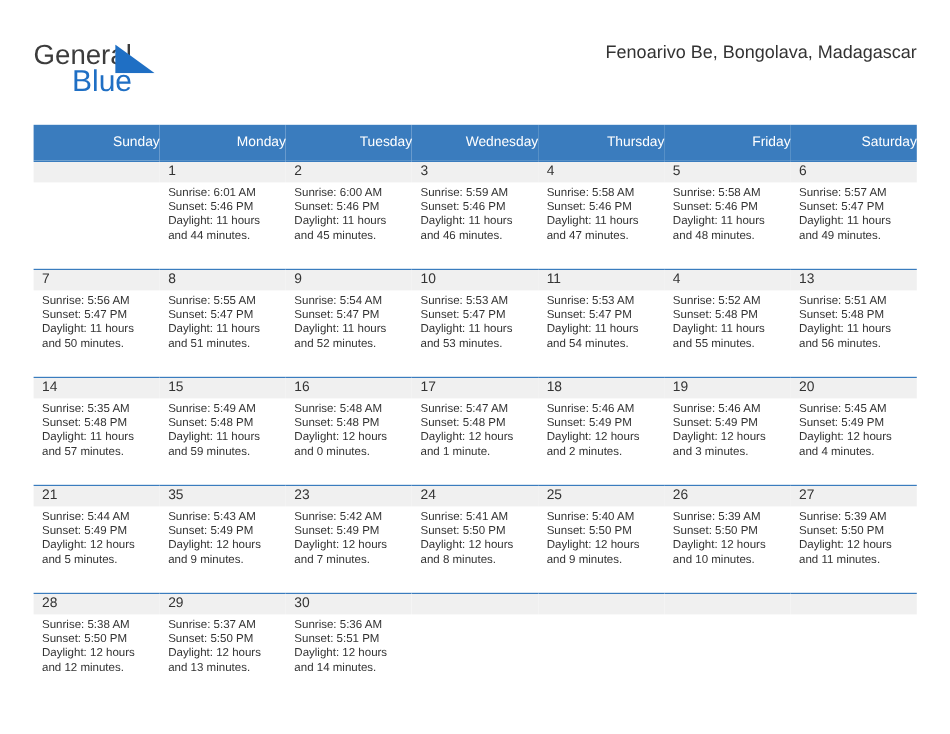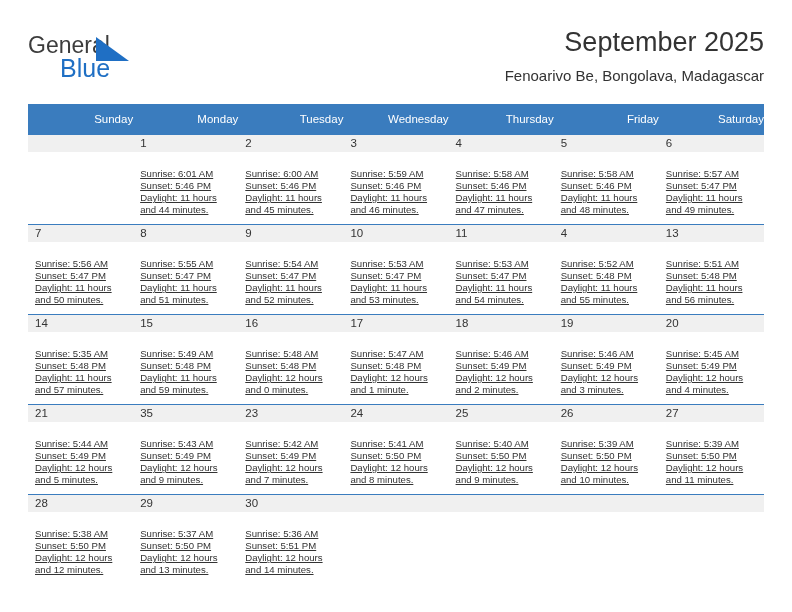--- a/index.html
+++ b/index.html
@@ -118,25 +118,24 @@
   .daynum-band {
     background: #f0f0f0;
     height: 17px;
     line-height: 17px;
     padding-left: 7px;
     font-size: 11.5px;
     color: #333333;
     box-sizing: border-box;
   }
   .cell-body {
-    padding: 16px 6px 0 7px;
+    padding: 3px 6px 0 7px;
     font-size: 9.6px;
     line-height: 12.1px;
     color: #333333;
-    text-decoration: underline;
   }
   .cell-body div {
     white-space: nowrap;
   }
   td.empty .cell-inner {
     background: #ffffff;
   }
   td.empty .daynum-band {
     background: #f0f0f0;
   }
@@ -151,21 +150,20 @@
     <div class="logo">
       <span class="logo-general">General</span>
       <span class="logo-blue">Blue</span>
       <svg class="logo-flag" viewBox="0 0 33 24">
         <polygon points="0,0 33,24 0,24" transform="translate(0,0) scale(1,1)" fill="#1f6fc4" style="display:none"></polygon>
         <polygon points="0,0 0,24 33,24" fill="#1f6fc4"></polygon>
       </svg>
     </div>
 
     <div class="title-wrap">
-      <div class="cal-title">September 2025</div>
       <div class="cal-subtitle">Fenoarivo Be, Bongolava, Madagascar</div>
     </div>
 
   </div>
 
   <table class="calendar">
     <thead>
       <tr>
         <th>Sunday</th>
         <th>Monday</th>

